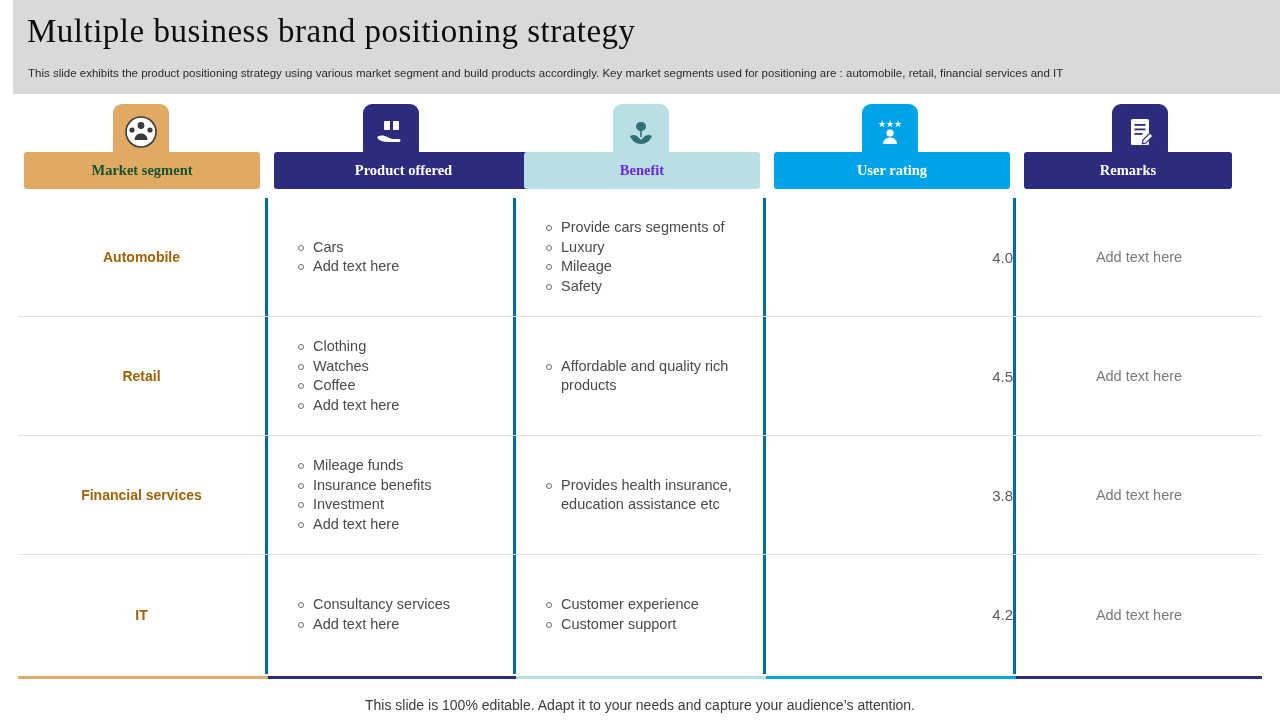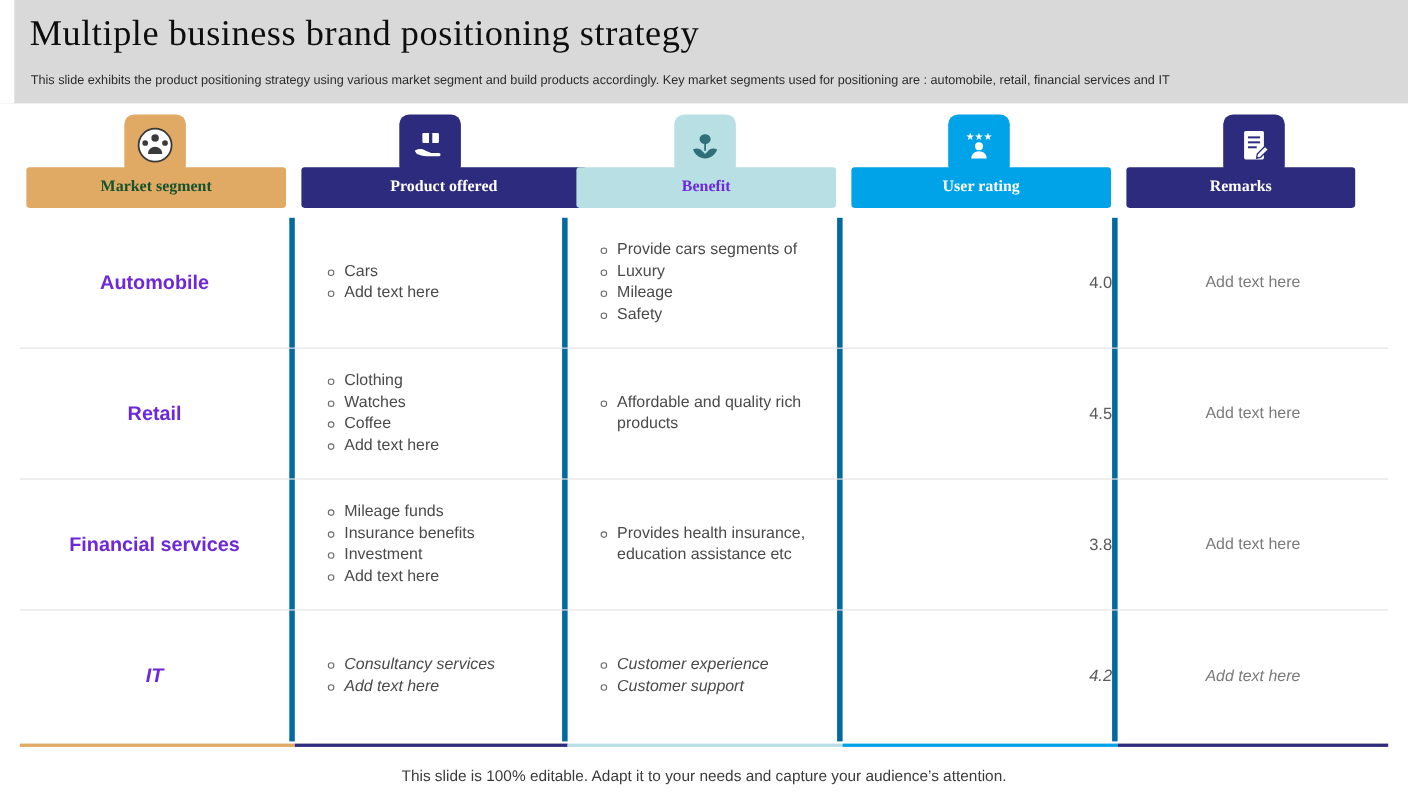--- a/index.html
+++ b/index.html
@@ -93,41 +93,41 @@
     width: 1244px;
     height: 480px;
   }
   .row {
     position: relative;
     width: 100%;
     height: 119px;
     border-bottom: 1px solid #e2e2e2;
     box-sizing: border-box;
   }
-  .row:last-child { border-bottom: none; font-style: italic; }
+  .row:last-child { border-bottom: none; }
   .cell {
     position: absolute;
     top: 0;
     height: 100%;
     box-sizing: border-box;
     display: flex;
     flex-direction: column;
     justify-content: center;
   }
-  .cell.divider { border-right: 5px solid #0369a1; }
+  .cell.divider { border-right: 3px solid #0369a1; }
   .c-segment { left: 0;     width: 250px; align-items: center; }
   .c-product { left: 250px; width: 248px; padding-left: 28px; }
   .c-benefit { left: 498px; width: 250px; padding-left: 28px; }
   .c-rating  { left: 748px; width: 250px; align-items: flex-end; }
   .c-remarks { left: 998px; width: 246px; align-items: center; }
 
   .segment-label {
-    font-size: 18px;
+    font-size: 14px;
     font-weight: bold;
-    color: #6d28d9;
+    color: #a16207;
   }
   .rating-value {
     font-size: 15px;
     color: #5a5a5a;
   }
   .remarks-value {
     font-size: 14.5px;
     color: #7a7a7a;
   }
   ul.bullets {

